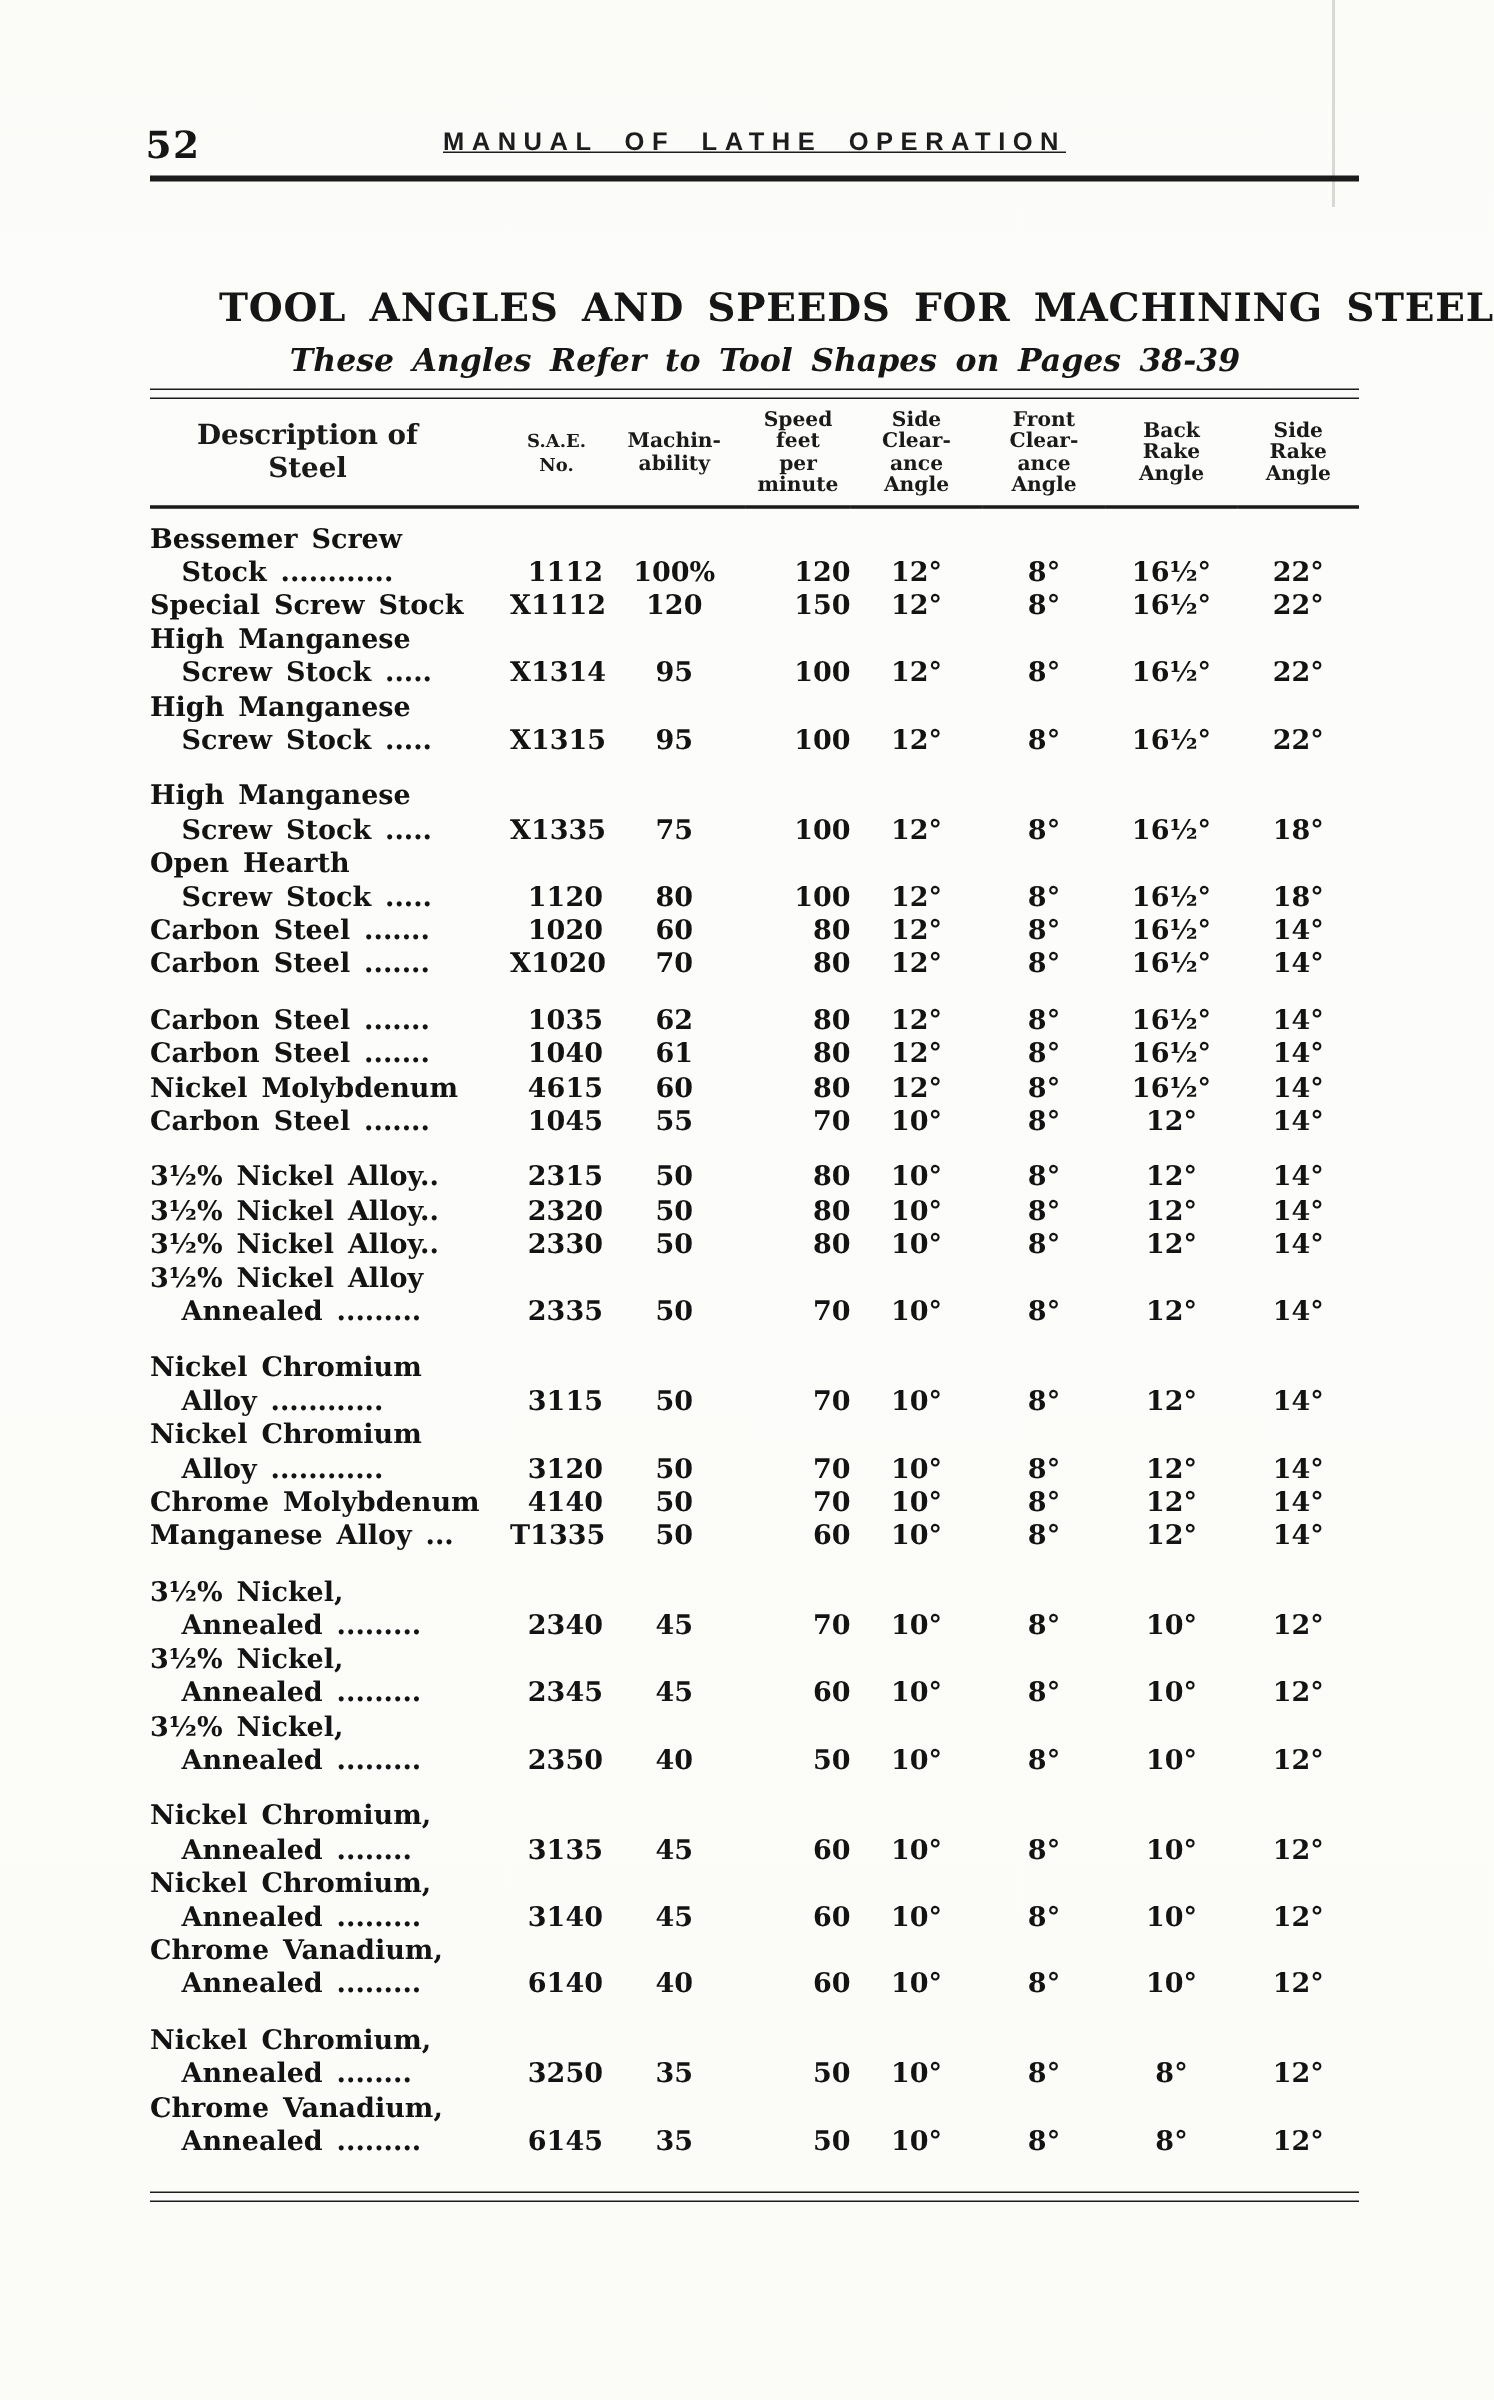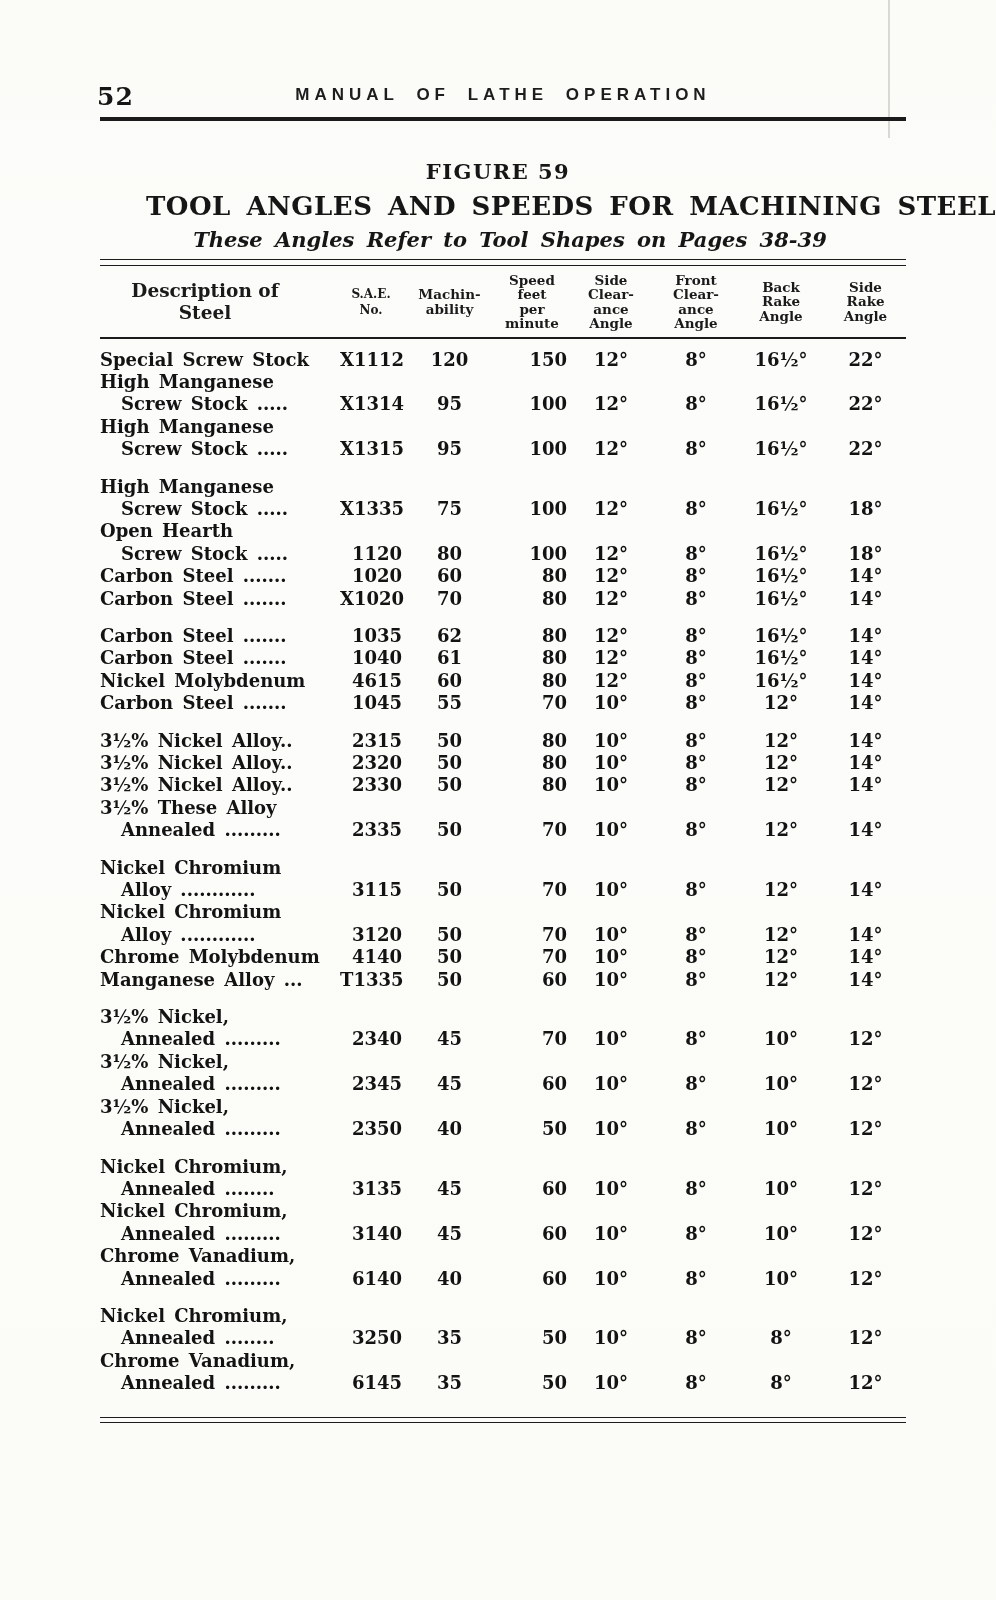--- a/index.html
+++ b/index.html
@@ -52,20 +52,21 @@
     left: 0;
     right: 0;
     top: 3px;
     text-align: center;
     font-family: "Liberation Sans", sans-serif;
     font-size: 17px;
     font-weight: bold;
     letter-spacing: 5px;
     word-spacing: 8px;
     color: #1d1d1d;
+    text-decoration: underline;
   }
   .head-rule {
     position: absolute;
     top: 117px;
     left: 100px;
     width: 806px;
     height: 3.5px;
     background: #1b1b1b;
   }
 
@@ -168,21 +169,20 @@
 <div class="sheet">
 
   <div class="edge-artifact"></div>
 
   <div class="running-head">
     <div class="page-number">52</div>
     <div class="running-title">MANUAL OF LATHE OPERATION</div>
   </div>
   <div class="head-rule"></div>
 
-  <div class="figure-label">FIGURE 59</div>
   <div class="figure-title">TOOL ANGLES AND SPEEDS FOR MACHINING STEEL</div>
   <div class="figure-subtitle">These Angles Refer to Tool Shapes on Pages 38-39</div>
 
   <div class="table-wrap">
     <div class="rule-double"></div>
 
     <table class="data">
       <colgroup>
         <col style="width:240px">
         <col style="width:62px">
@@ -217,20 +217,33 @@
 Rake
 Angle</th>
           <th>Side
 Rake
 Angle</th>
         </tr>
       </thead>
       <tbody>
           <tr>
     <td class="cell-description">
+      <div class="desc-line1">Bessemer Screw</div>
+      <div class="desc-line2">Stock ............</div>
+    </td>
+    <td class="cell-sae">1112</td>
+    <td class="cell-mach">100%</td>
+    <td class="cell-speed">120</td>
+    <td class="cell-side">12°</td>
+    <td class="cell-front">8°</td>
+    <td class="cell-back">16½°</td>
+    <td class="cell-rake">22°</td>
+  </tr>
+          <tr>
+    <td class="cell-description">
       <div class="desc-line1">Special Screw Stock</div>
 
     </td>
     <td class="cell-sae">X1112</td>
     <td class="cell-mach">120</td>
     <td class="cell-speed">150</td>
     <td class="cell-side">12°</td>
     <td class="cell-front">8°</td>
     <td class="cell-back">16½°</td>
     <td class="cell-rake">22°</td>
@@ -399,21 +412,21 @@
     <td class="cell-sae">2330</td>
     <td class="cell-mach">50</td>
     <td class="cell-speed">80</td>
     <td class="cell-side">10°</td>
     <td class="cell-front">8°</td>
     <td class="cell-back">12°</td>
     <td class="cell-rake">14°</td>
   </tr>
           <tr>
     <td class="cell-description">
-      <div class="desc-line1">3½% These Alloy</div>
+      <div class="desc-line1">3½% Nickel Alloy</div>
       <div class="desc-line2">Annealed .........</div>
     </td>
     <td class="cell-sae">2335</td>
     <td class="cell-mach">50</td>
     <td class="cell-speed">70</td>
     <td class="cell-side">10°</td>
     <td class="cell-front">8°</td>
     <td class="cell-back">12°</td>
     <td class="cell-rake">14°</td>
   </tr>

